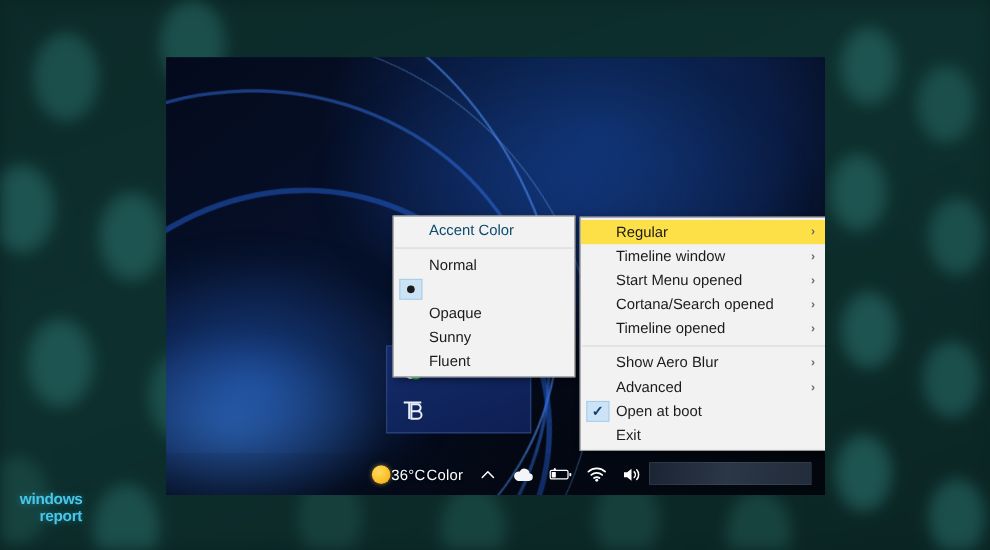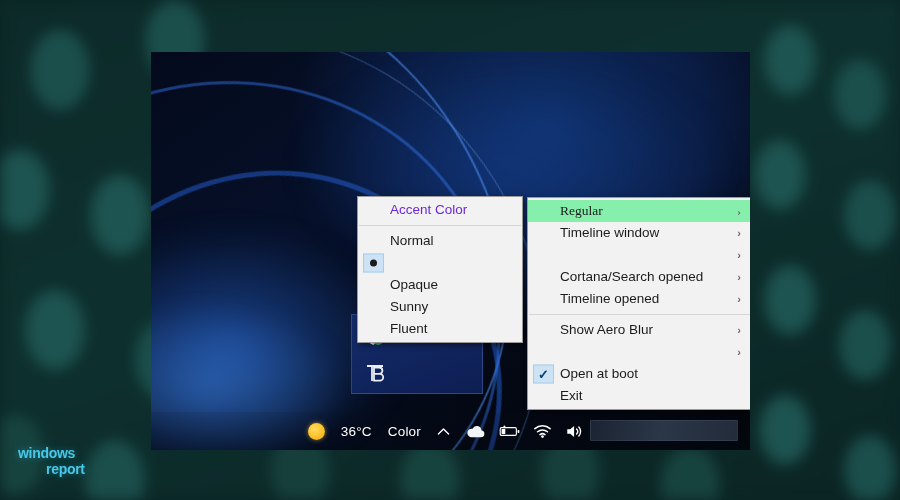--- a/index.html
+++ b/index.html
@@ -78,21 +78,21 @@
 
   
   #taskbar{
     position:absolute; left:0; bottom:0; width:599px; height:38px;
     background:linear-gradient(180deg, rgba(5,12,28,.10), rgba(5,12,28,.22));
   }
   #tray{
     position:absolute; right:165px; bottom:0; height:38px;
     display:flex; align-items:center; gap:0;
   }
-  .weather{ display:flex; align-items:center; gap:16px; padding-right:14px; }
+  .weather{ display:flex; align-items:center; gap:1px; padding-right:14px; }
   .sun{
     width:17px; height:17px; border-radius:50%;
     background:radial-gradient(circle at 38% 34%, #ffdc5e 0%, #fcc12a 55%, #e8a512 100%);
     box-shadow:0 0 5px rgba(255,200,60,.55);
   }
   .wtext{ color:#fff; font-size:13.5px; letter-spacing:.2px; text-shadow:0 1px 2px rgba(0,0,0,.6); }
   .trayicons{ display:flex; align-items:center; gap:13px; }
   .trayicons svg{ display:block; }
   #taskbar-right-bar{
     position:absolute; right:12px; bottom:9px; width:148px; height:21px;
@@ -120,23 +120,23 @@
     padding:2px 0;
   }
   #menu-left{ left:206px; top:144px; width:166px; }
   #menu-right{ left:376px; top:145px; width:226px; }
 
   .mi{
     position:relative; display:flex; align-items:center;
     height:22px; padding:0 10px 0 32px; white-space:nowrap;
     line-height:22px;
   }
-  .mi.header{ color:#6d28d9; }
+  .mi.header{ color:#0c4a6e; }
   .mi.sel{ background:#8fc8ef; }
-  .mi.sel#mi-regular{ background:#86efac;font-family:Liberation Serif, serif; }
+  .mi.sel#mi-regular{ background:#fde047; }
   .mi .label{ flex:1; }
   .chev{
     position:absolute; right:11px; top:50%; transform:translateY(-50%);
     color:#6b6b6b; font-size:11px; font-weight:bold;
   }
   .sep{ height:1px; background:#d6d6d6; margin:4px 1px; }
 
   .radio-box{
     position:absolute; left:5px; top:50%; transform:translateY(-50%);
     width:21px; height:19px; background:#cce3f6; border:1px solid #a8cde9;
@@ -149,21 +149,21 @@
     display:flex; align-items:center; justify-content:center;
     color:#0c3f72; font-size:13px; font-weight:bold;
   }
 
   
   #watermark{
     position:absolute; left:18px; top:445px;
     font-size:14px; line-height:16px; font-weight:bold; letter-spacing:-.3px;
     color:#49c7e8; text-shadow:0 0 7px rgba(40,190,230,.45);
   }
-  #watermark .w2{ display:block; margin-left:28px; }
+  #watermark .w2{ display:block; margin-left:18px; }
 </style>
 </head>
 <body>
 
 <div id="backdrop"></div>
 
 <div id="desktop">
 
   <div id="glow2"></div>
   <div class="ribbon" id="r4"></div>
@@ -269,38 +269,40 @@
 
     <div class="mi sel" id="mi-regular">
       <span class="label">Regular</span>
       <span class="chev">›</span>
     </div>
     <div class="mi">
       <span class="label">Timeline window</span>
       <span class="chev">›</span>
     </div>
     <div class="mi">
+      <span class="label">Start Menu opened</span>
       <span class="chev">›</span>
     </div>
     <div class="mi">
       <span class="label">Cortana/Search opened</span>
       <span class="chev">›</span>
     </div>
     <div class="mi">
       <span class="label">Timeline opened</span>
       <span class="chev">›</span>
     </div>
 
     <div class="sep"></div>
 
     <div class="mi">
       <span class="label">Show Aero Blur</span>
       <span class="chev">›</span>
     </div>
     <div class="mi">
+      <span class="label">Advanced</span>
       <span class="chev">›</span>
     </div>
     <div class="mi">
       <span class="check-box">✓</span>
       <span class="label">Open at boot</span>
     </div>
     <div class="mi">
       <span class="label">Exit</span>
     </div>
   </div>

